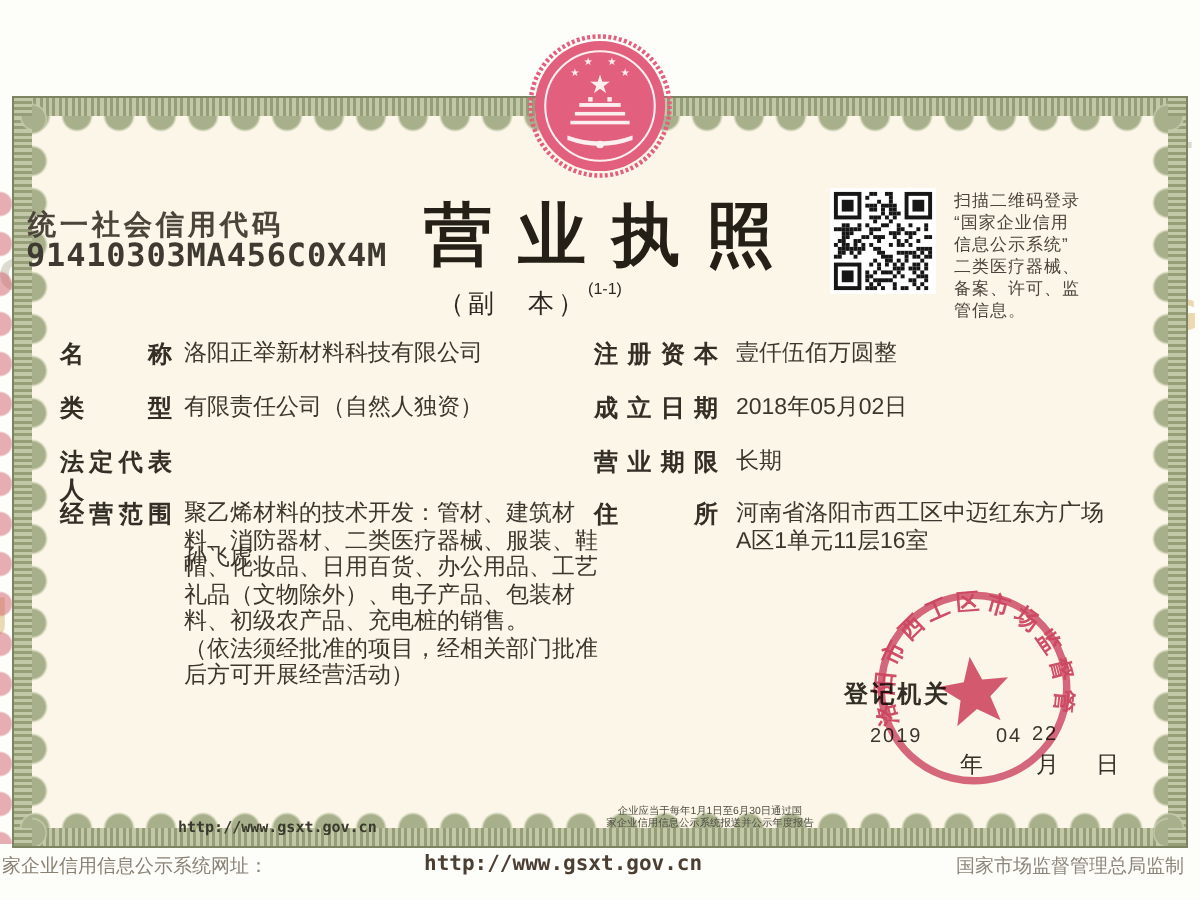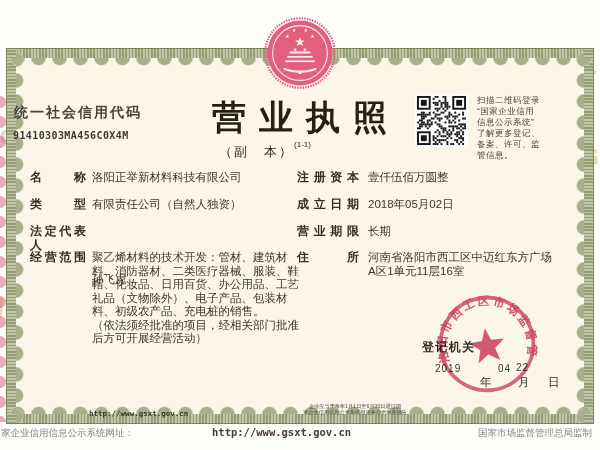--- a/index.html
+++ b/index.html
@@ -18,21 +18,21 @@
   .sc.l{left:9px;top:0;bottom:0;width:8px;background-image:radial-gradient(circle 8px at 0 50%,#a7af8b 6.5px,#c5caab 7px,transparent 8px);background-size:8px 21px;background-repeat:repeat-y;}
   .sc.r{right:9px;top:0;bottom:0;width:8px;background-image:radial-gradient(circle 8px at 100% 50%,#a7af8b 6.5px,#c5caab 7px,transparent 8px);background-size:8px 21px;background-repeat:repeat-y;}
   .red-edge{position:absolute;left:0;top:92px;bottom:28px;width:8px;background-image:radial-gradient(circle 7px at 0 50%,rgba(207,94,106,.5) 5.5px,transparent 6.5px);background-size:8px 20px;background-repeat:repeat-y;}
   
   .wm{position:absolute;font-weight:bold;font-size:21px;letter-spacing:2px;color:#ead9b2;z-index:1;font-family:"DejaVu Sans",sans-serif;}
   .wm.gray{color:#dddad0;}
   .wm-center{position:absolute;font-weight:bold;font-size:27px;letter-spacing:22px;color:rgba(222,185,130,.75);z-index:1;}
   
   .abs{position:absolute;z-index:3;}
   .credit-label{font-size:14px;font-weight:bold;letter-spacing:2px;color:#4a443a;}
-  .credit-code{font-family:"DejaVu Sans Mono",monospace;font-size:10px;font-weight:bold;color:#3f3a31;letter-spacing:.4px;margin-top:12px;}
+  .credit-code{font-family:"DejaVu Sans Mono",monospace;font-size:16px;font-weight:bold;color:#3f3a31;letter-spacing:.4px;}
   .title{font-size:34px;font-weight:bold;letter-spacing:13px;color:#241f17;white-space:nowrap;}
   .subtitle{display:flex;justify-content:center;align-items:flex-start;font-size:13px;color:#2c2720;letter-spacing:2px;}
   .subtitle sup{font-size:8px;letter-spacing:0;position:relative;top:-3px;color:#2c2720;}
   .lbl{font-size:12px;font-weight:bold;color:#332e26;text-align:justify;text-align-last:justify;line-height:14px;}
   .val{font-size:11.5px;color:#3c362c;line-height:13.5px;}
   .pre{white-space:pre-line;}
   .qr-caption{font-size:8.5px;line-height:11px;color:#4c443c;letter-spacing:.5px;}
   .date-num{font-size:10px;color:#3a352d;letter-spacing:1px;}
   .date-char{font-size:11.5px;color:#332e26;}
   .notice{font-size:5.2px;line-height:6.4px;color:#4e4c42;text-align:center;transform-origin:left top;}
@@ -298,21 +298,21 @@
         <rect x="19" y="1" width="5" height="5" fill="#fff"></rect>
         <rect x="20" y="2" width="3" height="3" fill="#161616"></rect>
         <rect x="0" y="18" width="7" height="7" fill="#161616"></rect>
         <rect x="1" y="19" width="5" height="5" fill="#fff"></rect>
         <rect x="2" y="20" width="3" height="3" fill="#161616"></rect>
       </g>
   </svg>
   <div class="abs qr-caption pre" style="left:477px;top:95px;width:100px;">扫描二维码登录
 “国家企业信用
 信息公示系统”
-了解更多登记、
+二类医疗器械、
 备案、许可、监
 管信息。</div>
 
   <div class="abs lbl" style="left:30px;top:170px;width:56px;">名称</div>
   <div class="abs val" style="left:92px;top:171px;">洛阳正举新材料科技有限公司</div>
 
   <div class="abs lbl" style="left:30px;top:197px;width:56px;">类型</div>
   <div class="abs val" style="left:92px;top:198px;">有限责任公司（自然人独资）</div>
 
   <div class="abs lbl" style="left:30px;top:224px;width:56px;">法定代表人</div>

